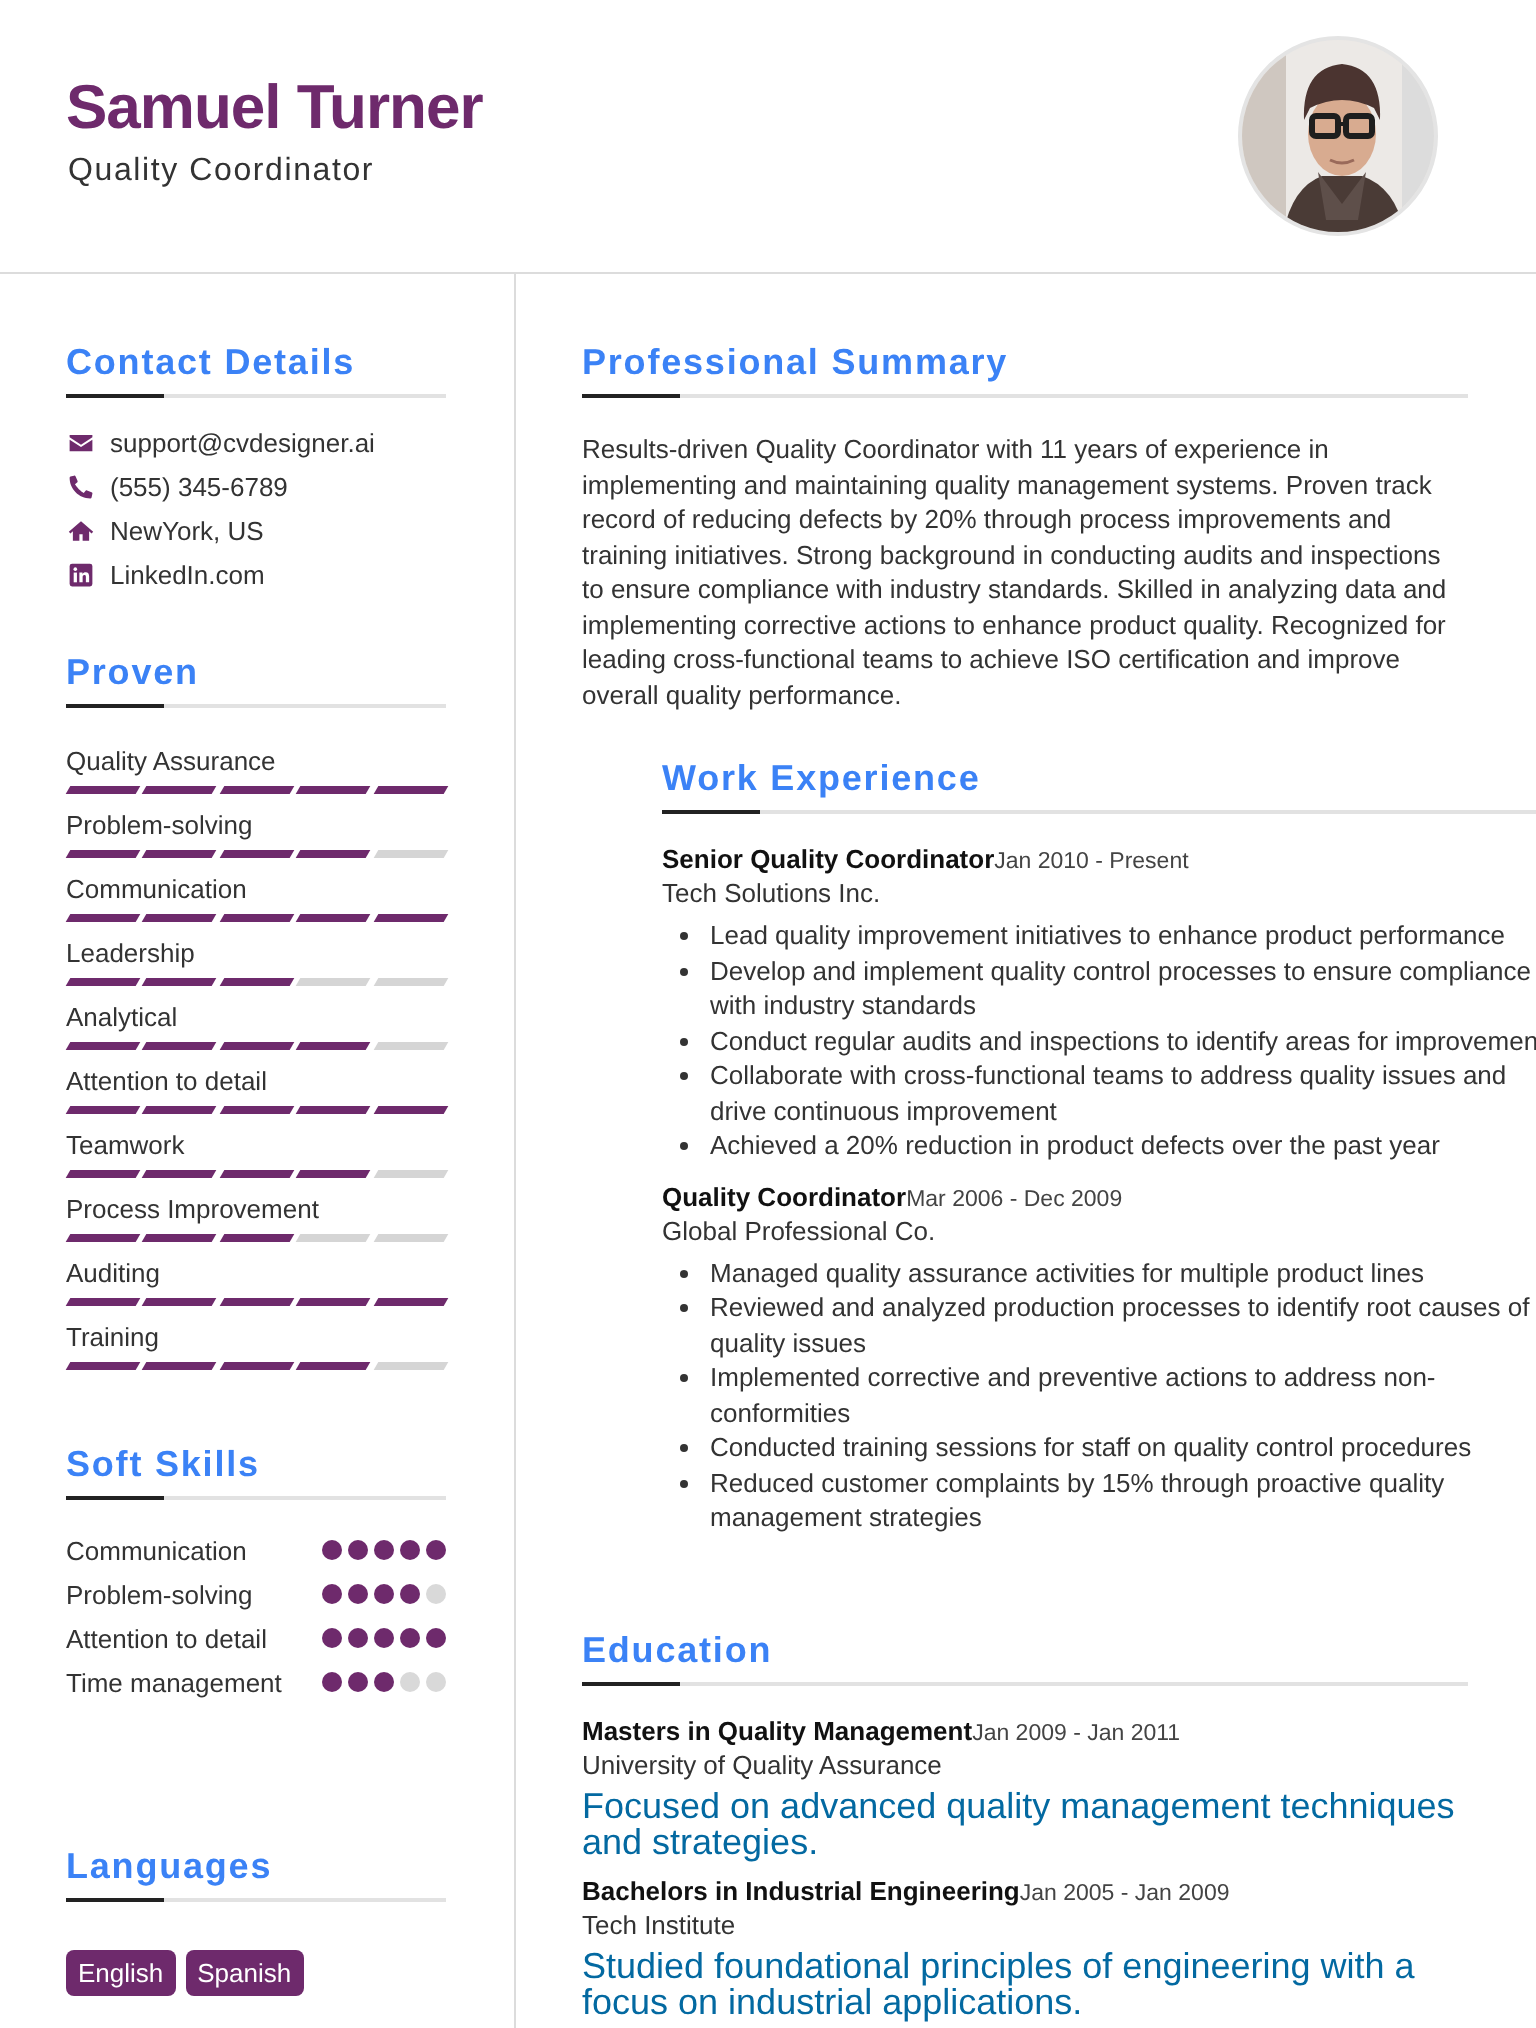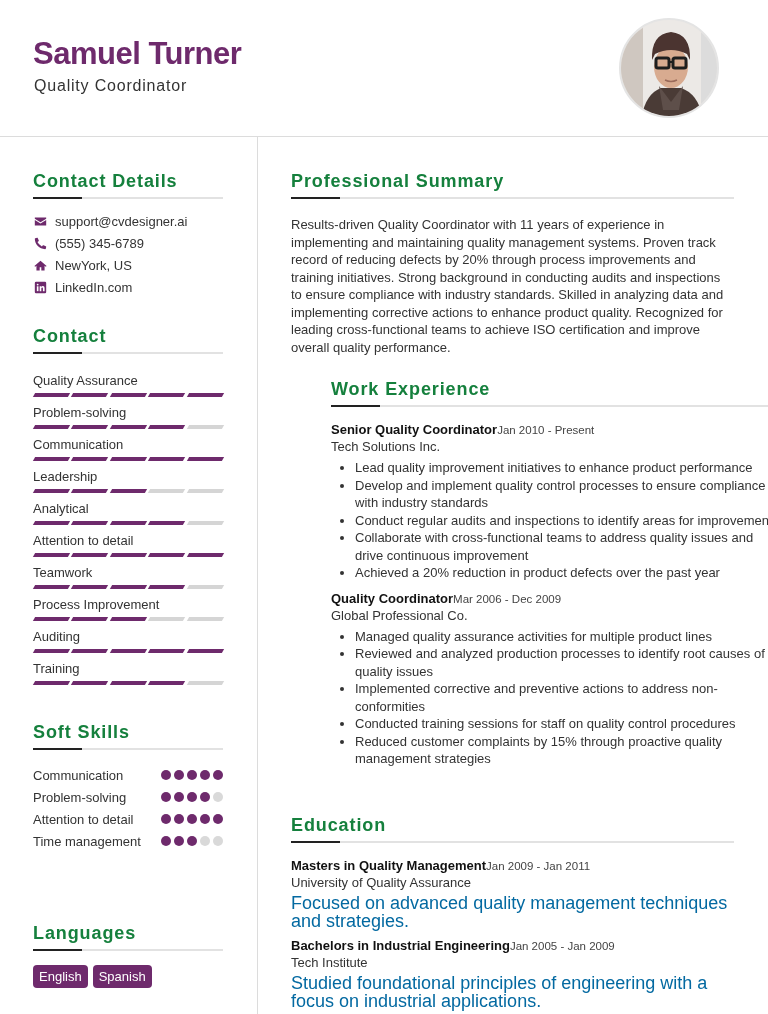--- a/index.html
+++ b/index.html
@@ -9,42 +9,42 @@
     .header { position: absolute; left: 0; top: 0; width: 768px; height: 137px; border-bottom: 1px solid #dcdcdc; }
     .name { position: absolute; left: 33px; top: 36px; font-size: 31px; font-weight: bold; color: #6e2a6c; letter-spacing: -0.5px; }
     .title { position: absolute; left: 34px; top: 77px; font-size: 16px; color: #333; letter-spacing: 0.8px; }
     .photo { position: absolute; left: 619px; top: 18px; width: 100px; height: 100px; border-radius: 50%; overflow: hidden; border: 2px solid #e4e4e4; background: #e9e6e3; }
 
     .vdivider { position: absolute; left: 257px; top: 137px; width: 1px; height: 877px; background: #dcdcdc; }
 
     .left { position: absolute; left: 33px; top: 137px; width: 190px; }
     .right { position: absolute; left: 291px; top: 137px; width: 443px; }
 
-    .sec-title { font-size: 18px; font-weight: bold; color: #15803d; letter-spacing: 0.9px; }
+    .sec-title { font-size: 18px; font-weight: bold; color: #3b82f6; letter-spacing: 0.9px; }
     .sec-rule { position: relative; height: 2px; margin-top: 5px; background: #e2e2e2; }
     .sec-rule::before { content: ""; position: absolute; left: 0; top: 0; width: 49px; height: 2px; background: #222; }
 
     .contact { margin-top: 15px; }
     .contact-row { display: flex; align-items: flex-start; height: 22px; font-size: 13px; color: #333; }
     .contact-row .ic { width: 14px; height: 14px; margin-right: 8px; display: inline-flex; align-items: center; justify-content: center; }
     .contact-row svg { width: 13px; height: 13px; fill: #6e2a6c; }
 
     .skill { height: 32px; }
     .skill-label { font-size: 13px; color: #333; height: 17px; line-height: 17px; padding-top: 1px; }
     .bars { display: flex; gap: 2px; margin-top: 5px; }
     .bar { width: 36px; height: 4px; background: #d5d5d5; transform: skewX(-30deg); margin-left: 1px; }
     .bar.on { background: #6e2a6c; }
 
     .soft-row { display: flex; justify-content: space-between; font-size: 13px; color: #333; margin-bottom: 5px; }
     .soft-row .lbl { width: 110px; line-height: 17px; }
     .dots { display: flex; gap: 3px; padding-top: 3px; }
     .dot { width: 10px; height: 10px; border-radius: 50%; background: #d9d9d9; }
     .dot.on { background: #6e2a6c; }
 
-    .langs { display: flex; gap: 5px; margin-top: 14px; }
+    .langs { display: flex; gap: 5px; margin-top: 24px; }
     .lang { background: #6e2a6c; color: #fff; font-size: 13px; padding: 3px 6px; border-radius: 4px; height: 23px; line-height: 17px; }
 
     .summary { font-size: 13px; line-height: 17.5px; color: #333; margin-top: 17px; }
 
     .job-head { display: flex; align-items: baseline; }
     .job-title { font-size: 13px; font-weight: bold; color: #111; }
     .job-date { font-size: 11.5px; color: #444; }
     .job-company { font-size: 13px; color: #333; margin-top: 2px; }
     ul.bullets { margin-top: 5px; padding-left: 24px; }
     ul.bullets li { font-size: 13px; line-height: 17.5px; color: #333; }
@@ -115,21 +115,21 @@
               <circle cx="4.5" cy="4.4" r="1.1" fill="#fff"></circle>
               <path d="M7 6.5h1.9v.9c.4-.7 1.1-1.1 2-1.1 1.5 0 2.1 1 2.1 2.5v3.7h-2V9.2c0-.8-.3-1.2-.9-1.2-.7 0-1.1.5-1.1 1.3v3.2H7z" fill="#fff"></path>
             </svg>
           </span>
         <span>LinkedIn.com</span>
       </div>
     </div>
   </section>
 
   <section style="position:absolute; top:189px; width:190px;">
-    <div class="sec-title">Contact</div>
+    <div class="sec-title">Proven</div>
     <div class="sec-rule" style="margin-bottom:17px;"></div>
     <div id="skills-list">
         <div class="skill">
           <div class="skill-label">Quality Assurance</div>
           <div class="bars">
             <span class="bar on"></span>
             <span class="bar on"></span>
             <span class="bar on"></span>
             <span class="bar on"></span>
             <span class="bar on"></span>

